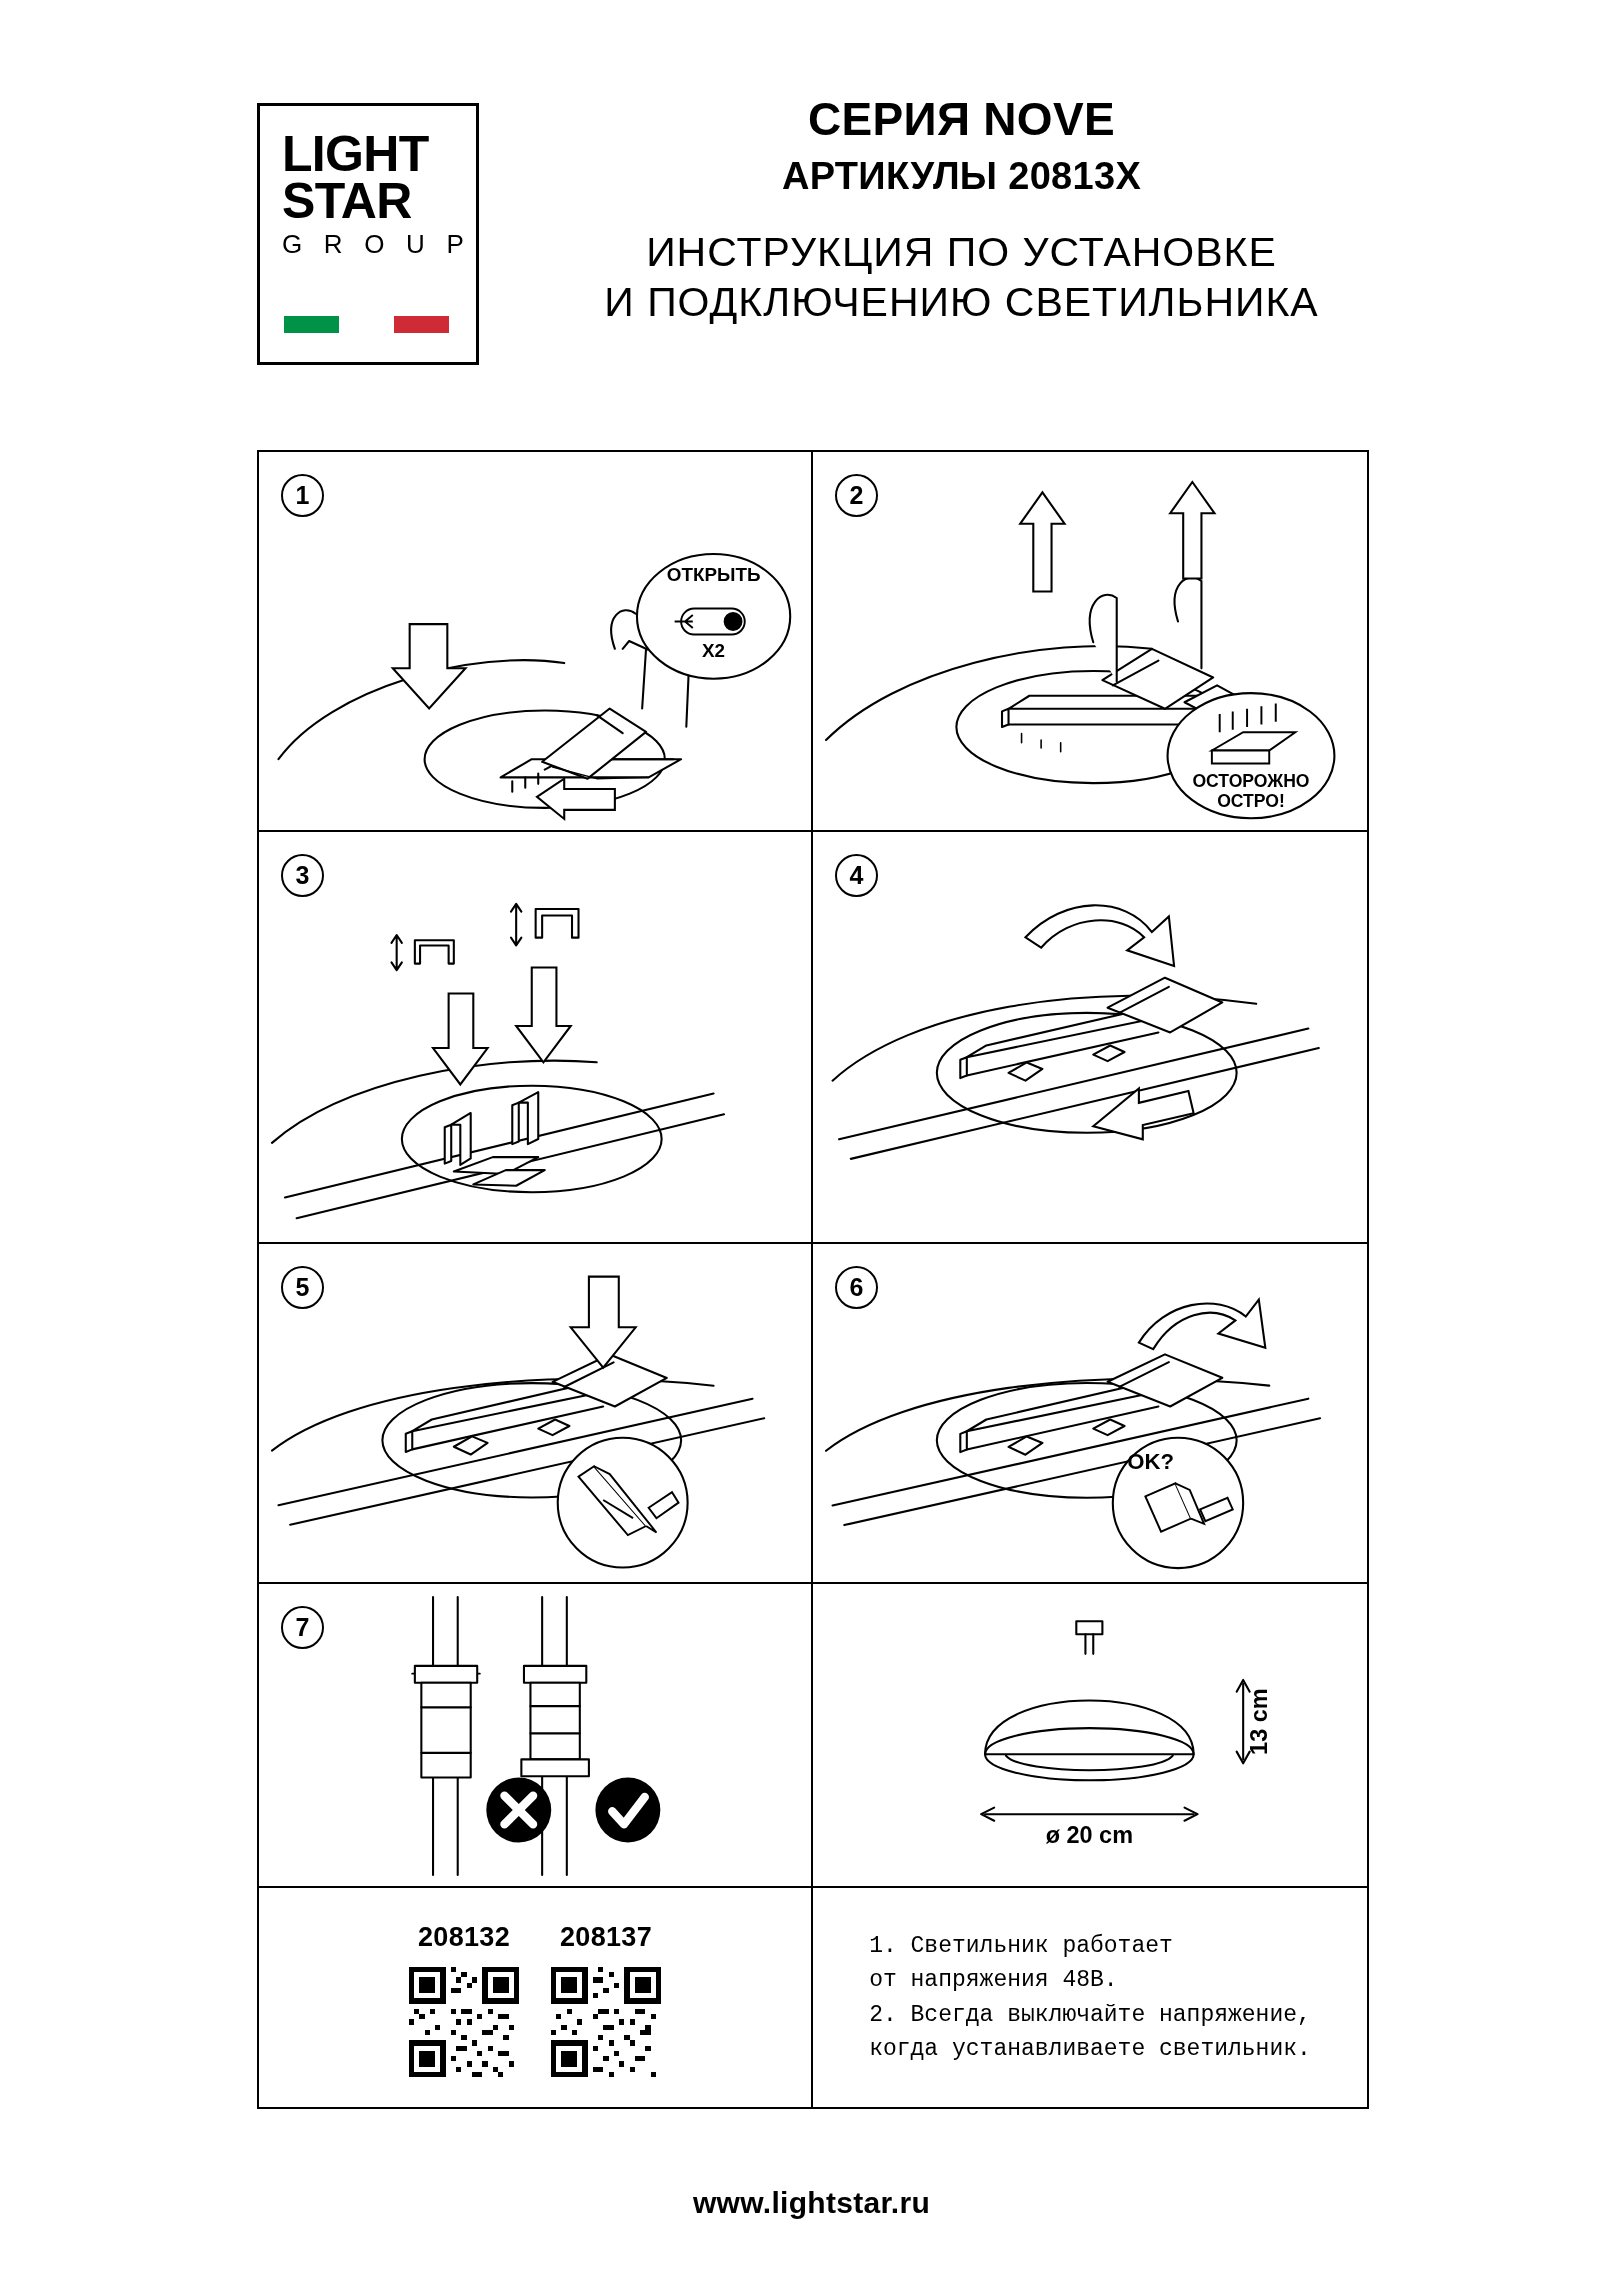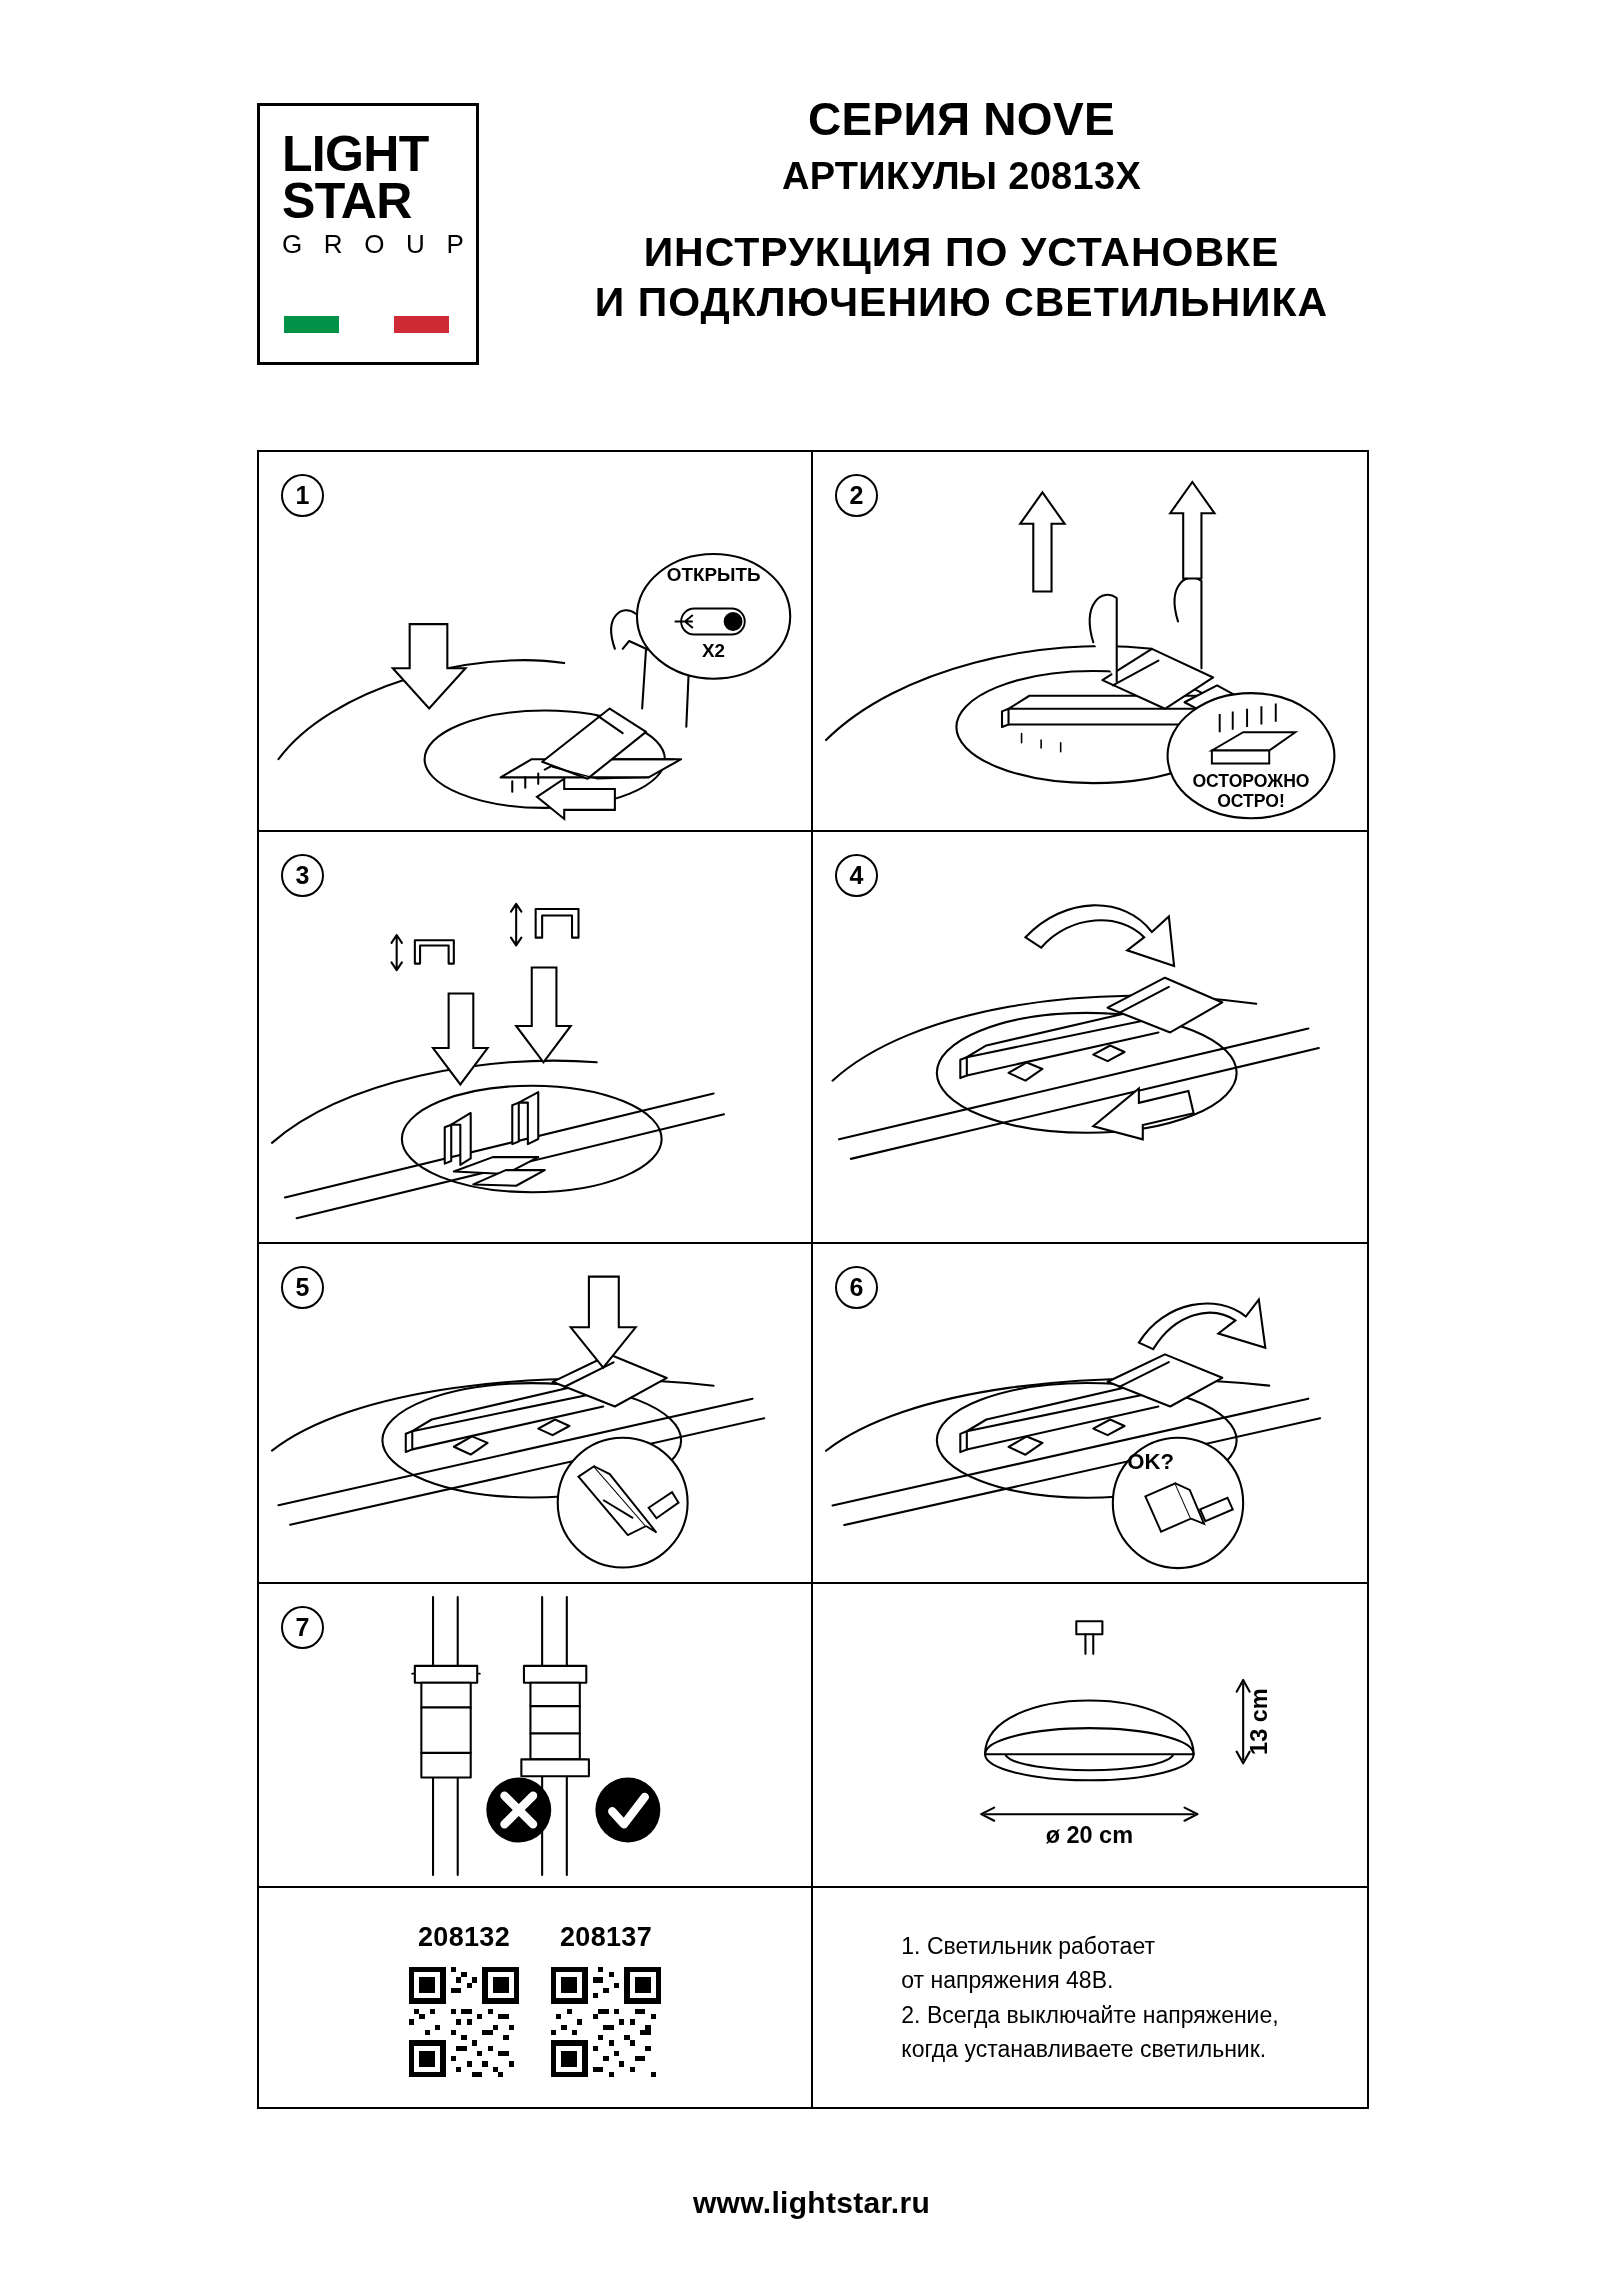--- a/index.html
+++ b/index.html
@@ -79,21 +79,21 @@
     letter-spacing: 0.3px;
     margin: 0 0 9.2px 0;
   }
   .title-art {
     font-weight: bold;
     font-size: 38px;
     letter-spacing: 0.3px;
     margin: 0 0 29px 0;
   }
   .title-main {
-    font-weight: bold;
+    font-weight: normal;
     font-size: 41px;
     letter-spacing: 1px;
     line-height: 1.22;
     margin: 0;
   }
 
   
   .grid {
     position: absolute;
     left: 257px;
@@ -158,20 +158,21 @@
     width: 110px;
     height: 110px;
     background: #fff;
   }
   .notes {
     position: absolute;
     left: 0; top: 0; width: 100%; height: 100%;
     display: flex;
     align-items: center;
     justify-content: center;
+    font-family: Liberation Mono, monospace;
   }
   .notes-inner {
     font-size: 23px;
     line-height: 1.5;
     text-align: left;
   }
 
   
   .footer-url {
     position: absolute;

